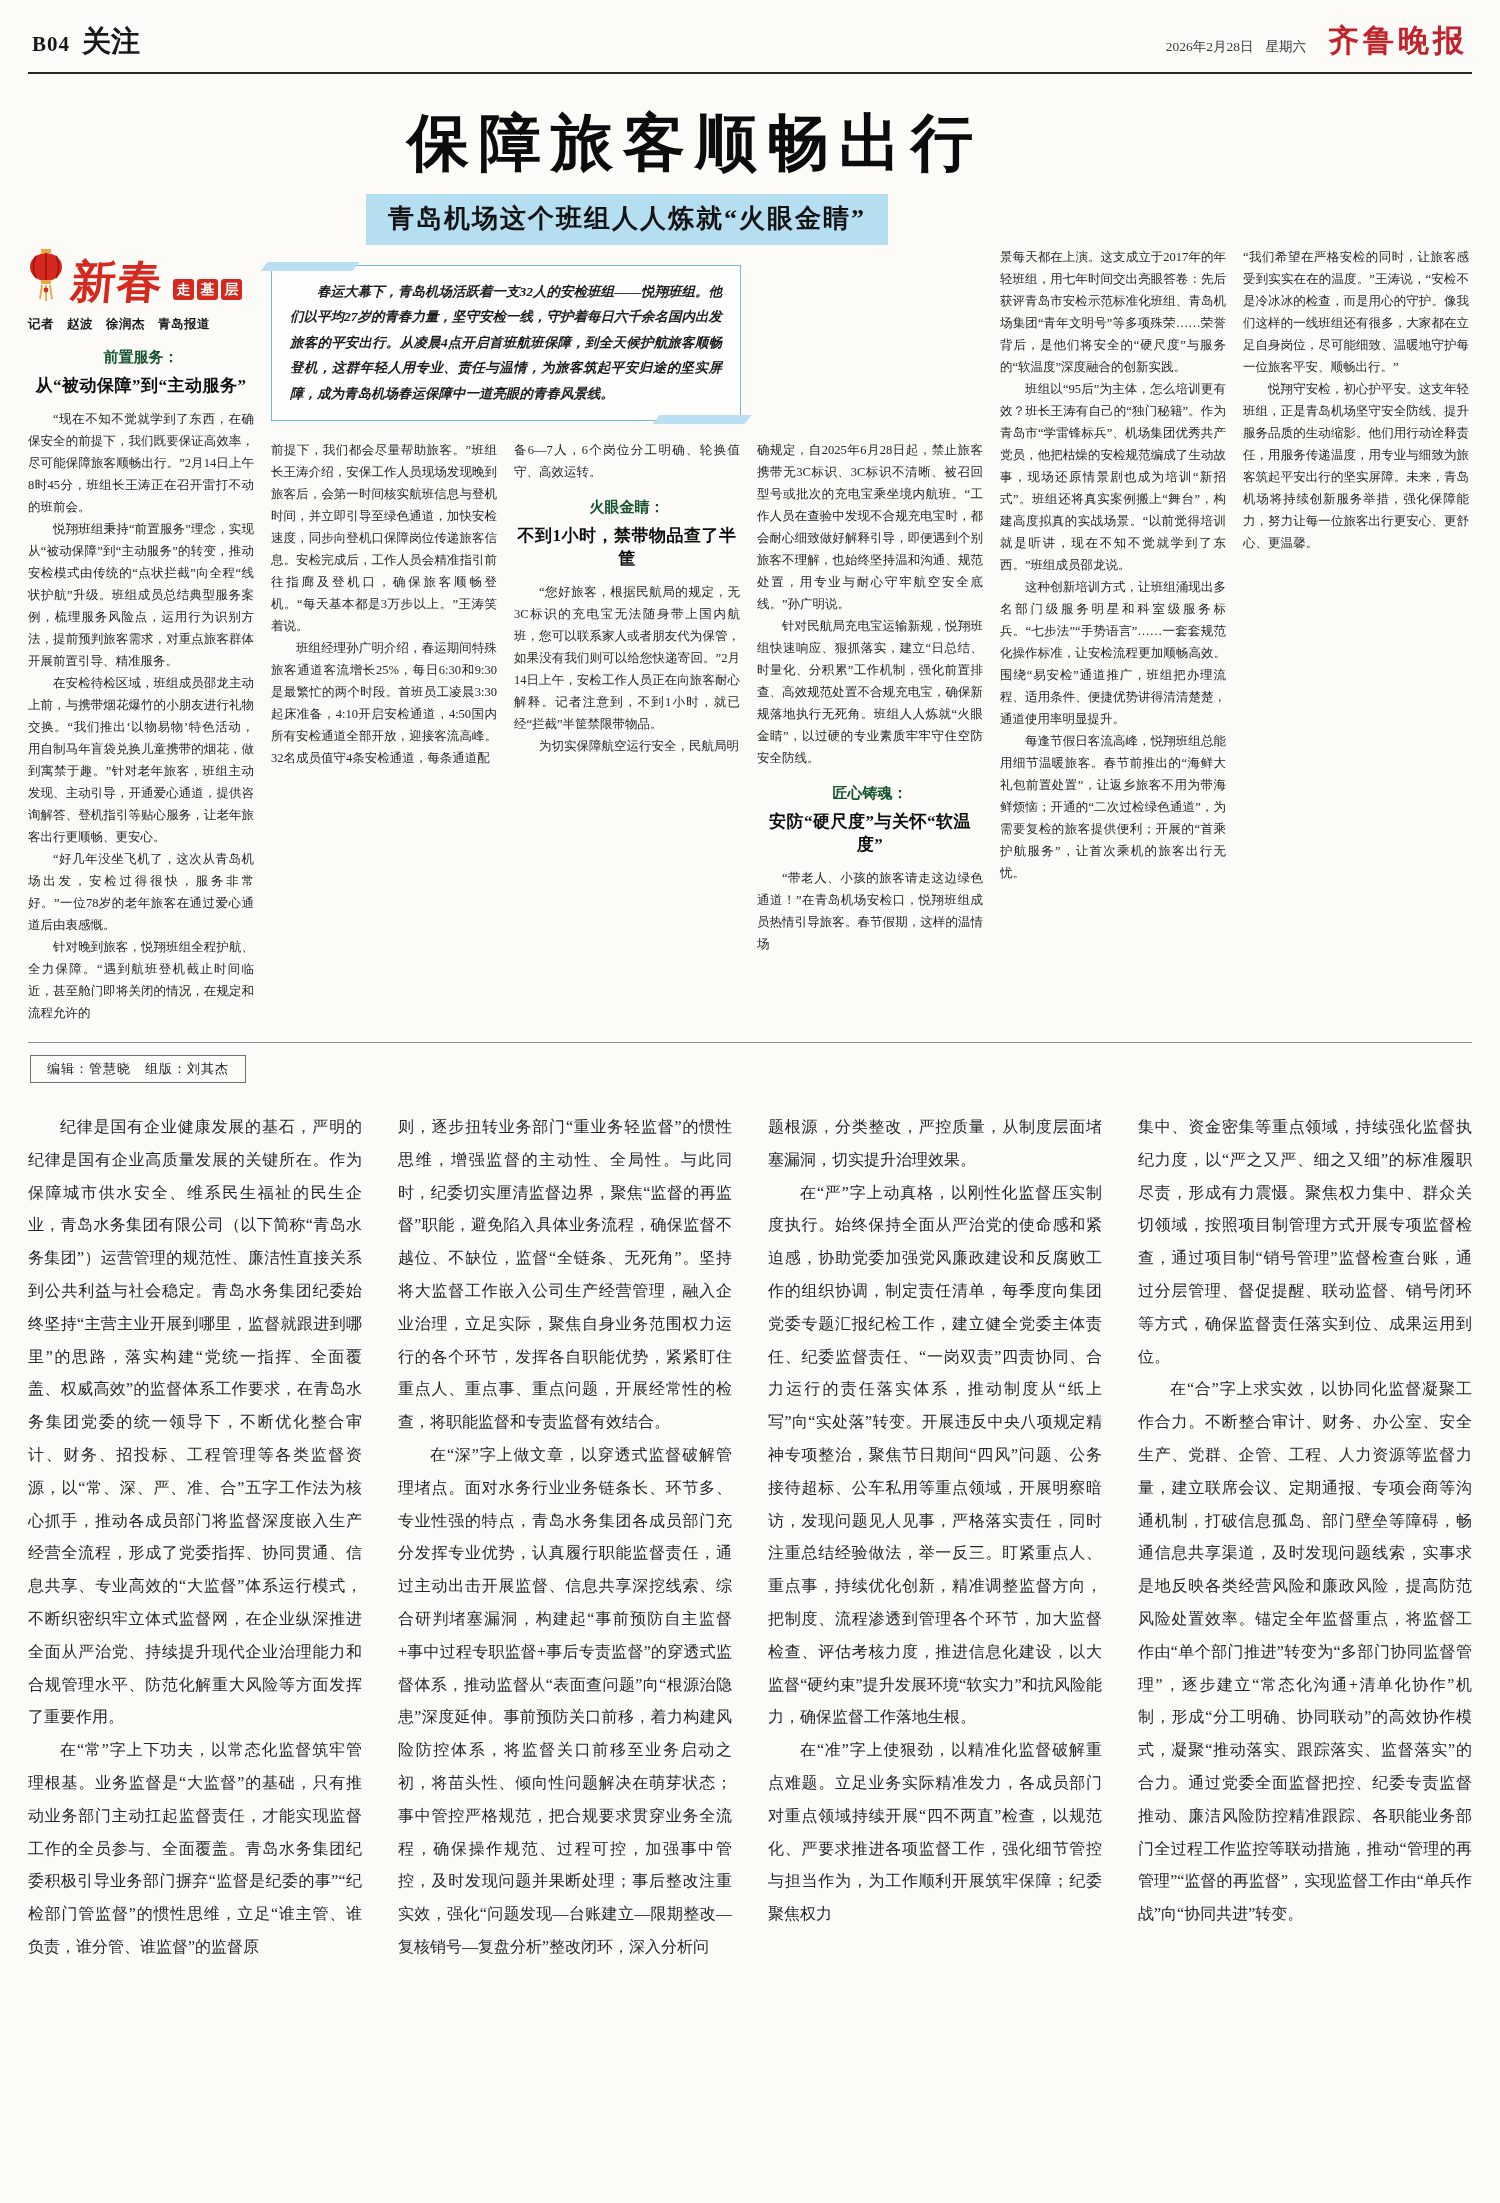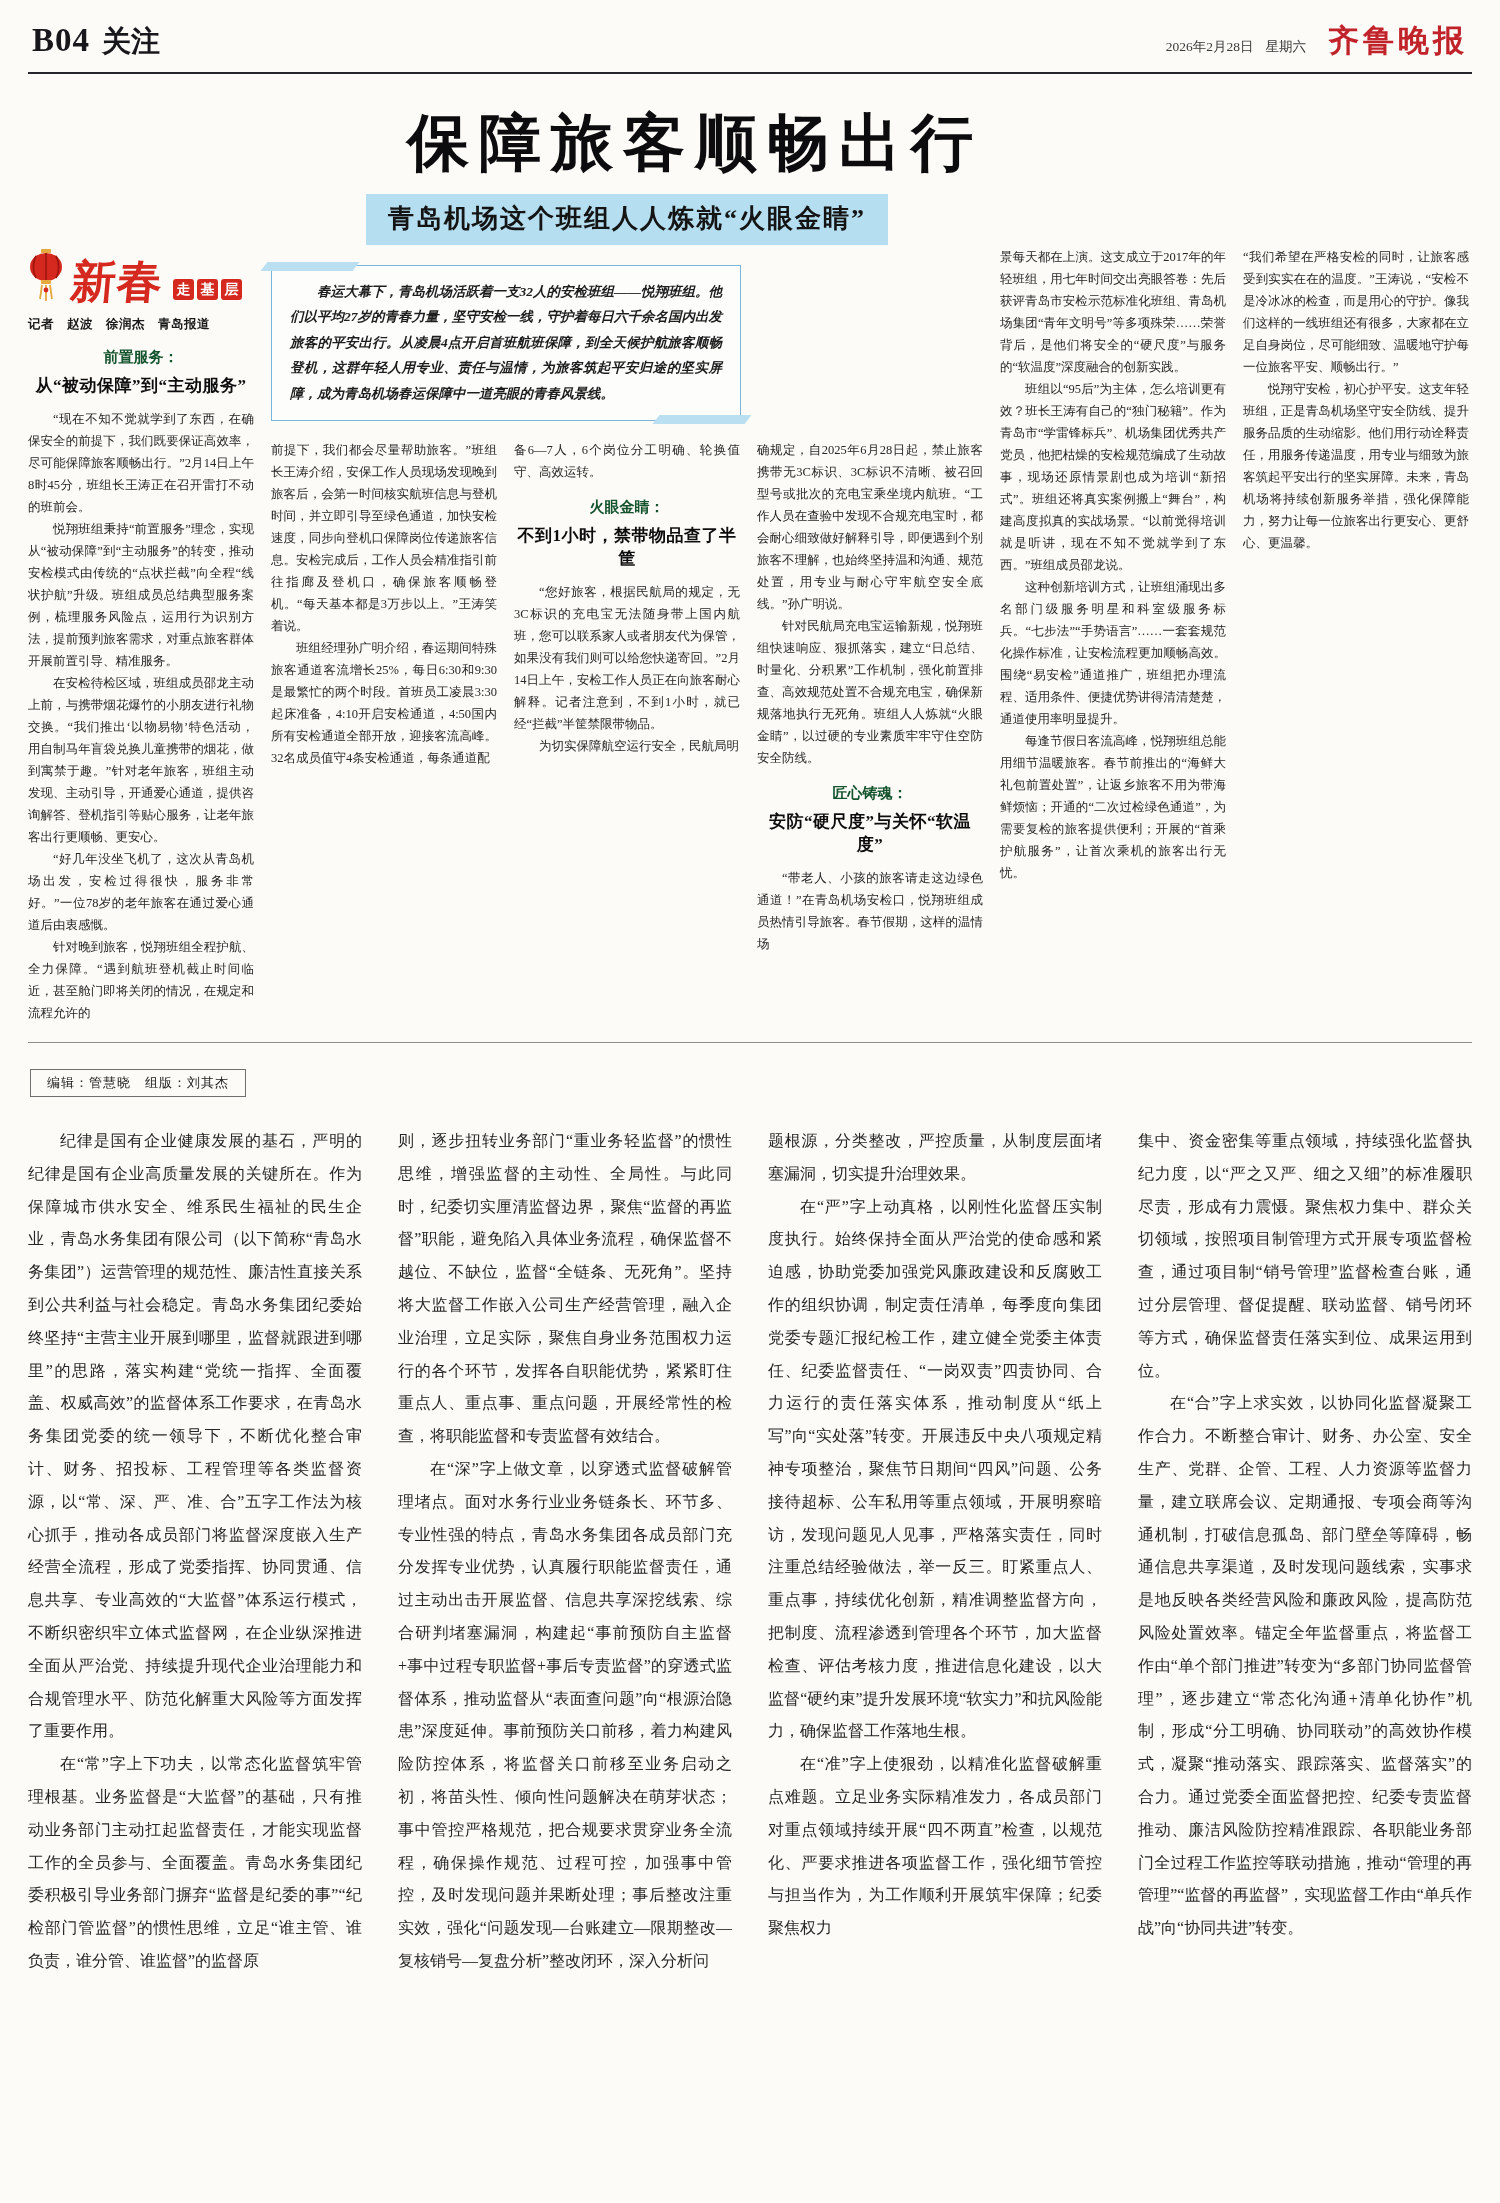--- a/index.html
+++ b/index.html
@@ -5,21 +5,21 @@
   html,body { margin:0; padding:0; background:#e8e8e4; }
   .page {
     position:relative; width:1500px; height:2203px; margin:0 auto;
     background:#fcfbf7; overflow:hidden; box-sizing:border-box;
     font-family:"Liberation Serif","DejaVu Serif",serif; color:#232323;
   }
   
   .masthead { display:flex; justify-content:space-between; align-items:flex-end;
     margin:0 28px; padding:20px 4px 10px; border-bottom:2px solid #26262a; }
   .mh-left { display:flex; align-items:baseline; }
-  .mh-page { font-weight:700; font-size:33px; letter-spacing:1px; color:#17171c; }
+  .mh-page { font-weight:700; font-size:21px; letter-spacing:1px; color:#17171c; }
   .mh-section { font-size:29px; font-weight:900; margin-left:12px; color:#17171c;
     font-family:"DejaVu Sans","Liberation Sans",sans-serif; }
   .mh-right { display:flex; align-items:baseline; }
   .mh-date, .mh-weekday { font-size:13.5px; color:#3a3a3a; margin-right:12px; }
   .mh-paper { font-size:31px; font-weight:900; color:#c1232b; letter-spacing:4px; margin-left:10px; }
   
   .a1-grid { display:flex; gap:17px; margin:26px 28px 0; }
   .ncol { width:226px; flex:0 0 auto; }
   .a1-c1, .a1-c5, .a1-c6 { padding-top:146px; box-sizing:border-box; }
   .a1-mid { width:712px; flex:0 0 auto; }
@@ -53,21 +53,21 @@
     transform:skewX(-5deg); letter-spacing:1px; }
   .nc-sub { display:flex; margin-bottom:4px; }
   .nc-sub i { display:block; width:21px; height:21px; background:#d5281e; color:#fff;
     font-style:normal; font-size:14px; font-weight:700; text-align:center;
     line-height:21px; margin-left:3px; border-radius:3px;
     font-family:"DejaVu Sans","Liberation Sans",sans-serif; }
   .reporter { margin:12px 0 0; font-size:12.5px; font-weight:700; letter-spacing:0.5px; color:#1a1a1a; }
   
   .editor-bar { margin:18px 28px 0; border-top:1px solid #8d8d8d; padding:12px 2px 0; }
   .editor-box { display:inline-block; border:1px solid #6f6f6f; padding:4px 16px;
-    font-size:13px; letter-spacing:1px; color:#222;margin-top:14px; }
+    font-size:13px; letter-spacing:1px; color:#222; }
   
   .a2-head { width:1100px; margin:22px 0 0 28px; text-align:center; }
   .a2-headline { margin:0; font-size:47px; line-height:1.25; font-weight:900;
     letter-spacing:2px; color:#0c0c0e; }
   .a2-byline { margin-top:18px; font-size:20px; letter-spacing:1px; color:#1c1c1c; }
   .a2-cols { display:flex; gap:36px; margin:28px 28px 0; }
   .a2col { flex:1 1 0; }
   .bp2 { margin:0; font-size:16px; line-height:2.05; text-align:justify;
     text-indent:2em; color:#262626; }
   .bp2.cont { text-indent:0; }

